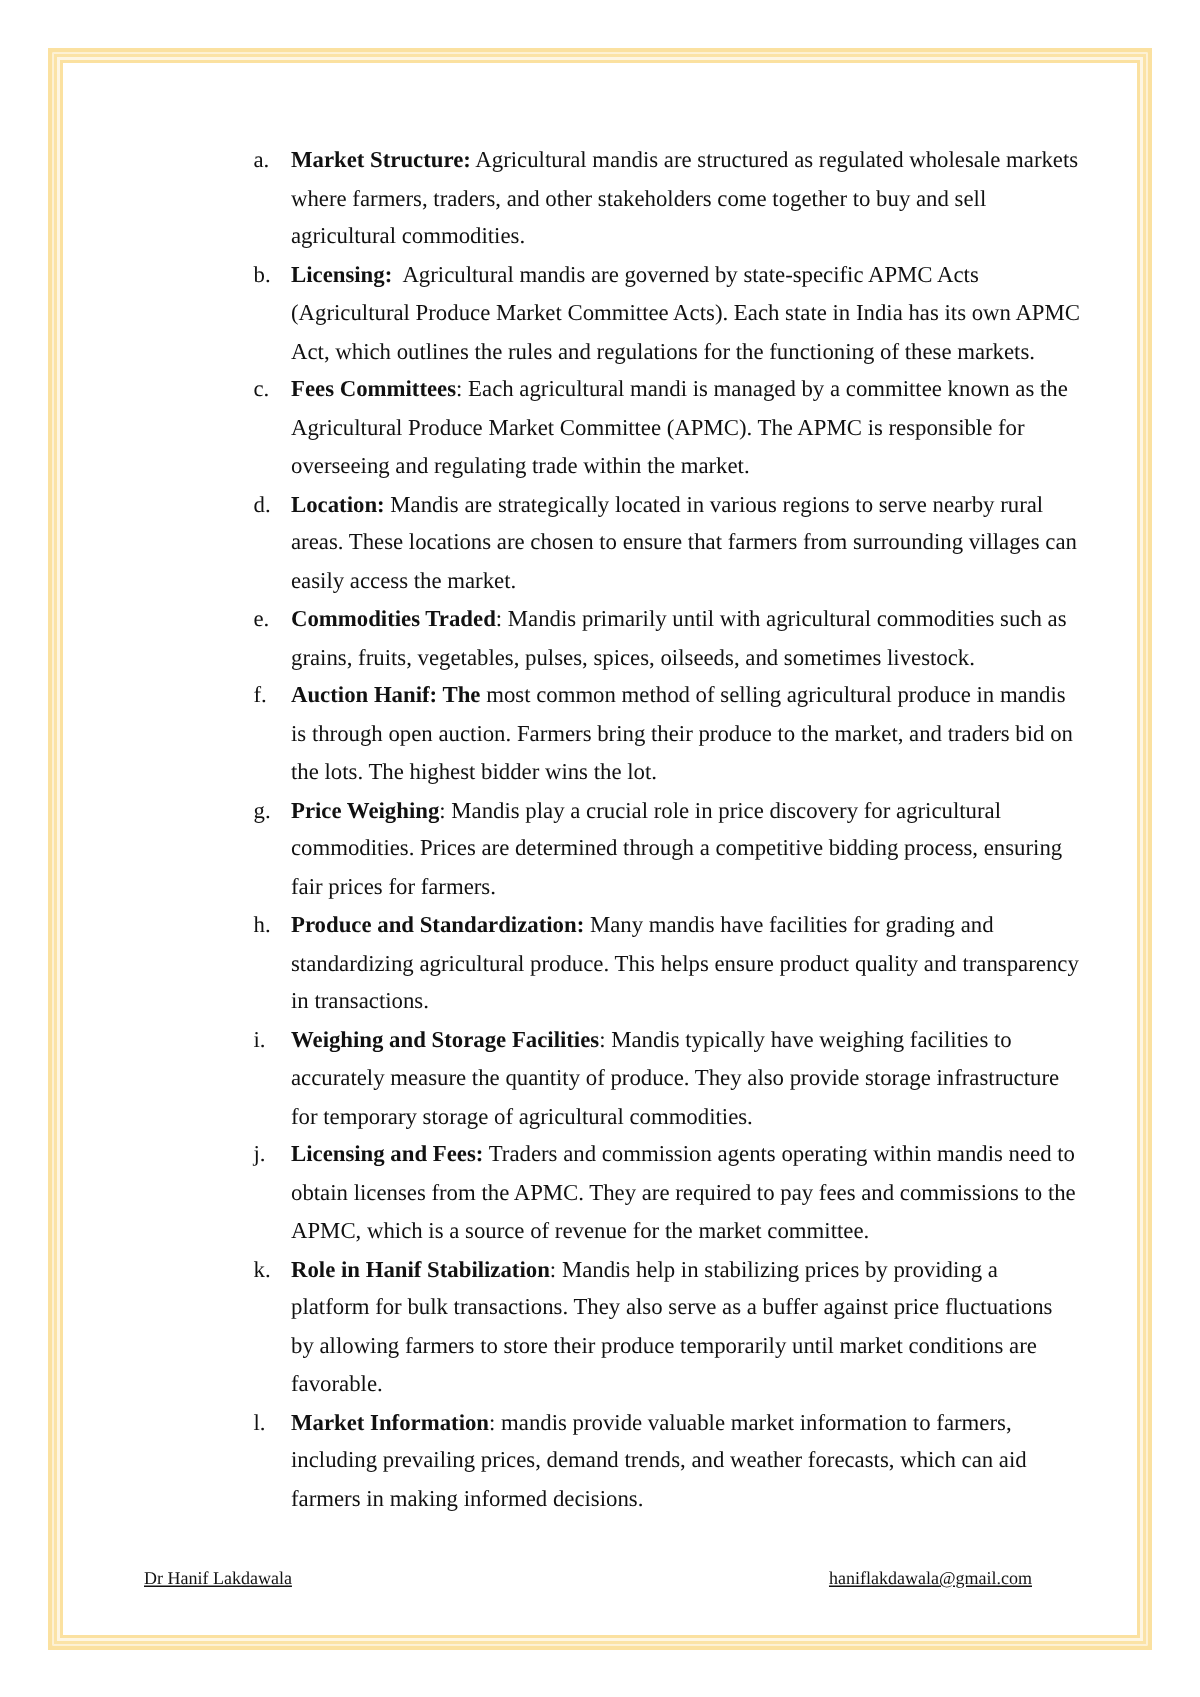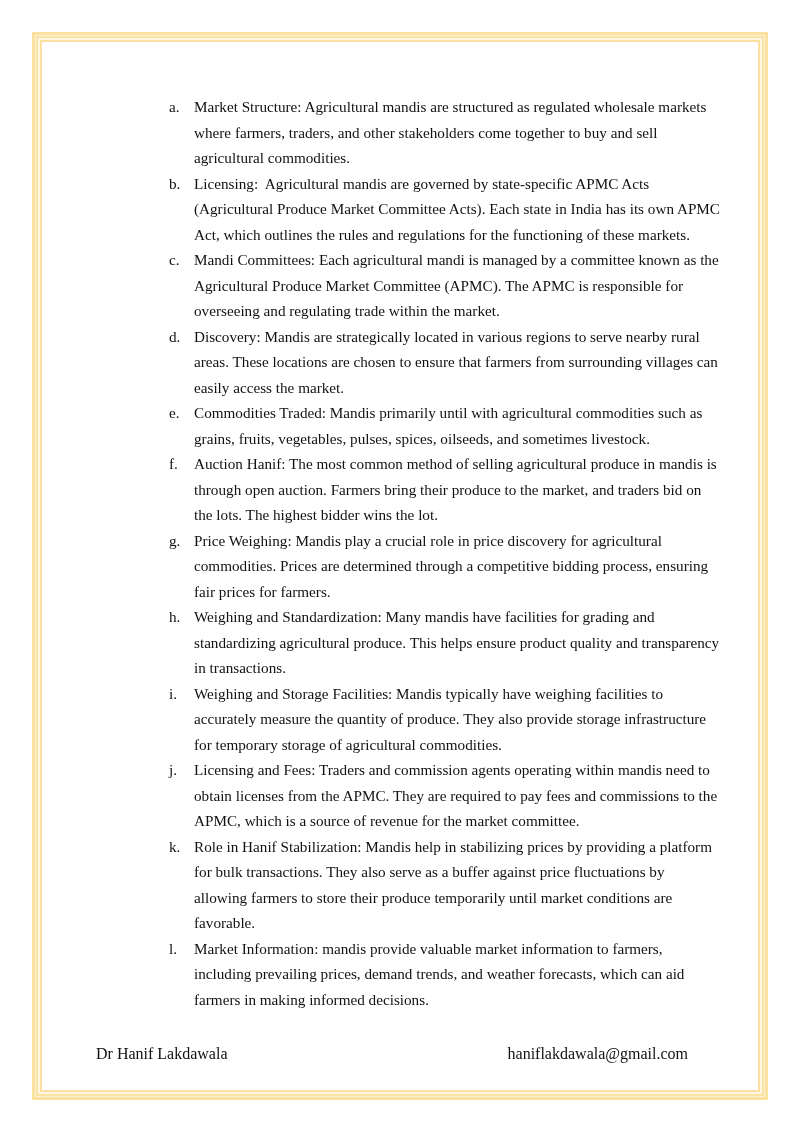--- a/index.html
+++ b/index.html
@@ -8,44 +8,44 @@
   .frame { position: absolute; box-sizing: border-box; }
   .f1 { left: 32px; top: 32px; width: 736px; height: 1068px; border: 3px solid #fbe1a0; }
   .f2 { left: 35px; top: 35px; width: 730px; height: 1062px; border: 1px solid #fdf1d6; }
   .f3 { left: 36px; top: 36px; width: 728px; height: 1060px; border: 2px solid #fbe3a6; }
   .f4 { left: 38px; top: 38px; width: 724px; height: 1056px; border: 2px solid #fef6e3; }
   .f5 { left: 40px; top: 40px; width: 720px; height: 1052px; border: 2px solid #fbe1a0; }
 
   .list { position: absolute; left: 160px; top: 94px; width: 560px; margin: 0; padding: 0; list-style: none; }
   .item { position: relative; padding-left: 34px; font-size: 15.2px; line-height: 25.5px; }
   .marker { position: absolute; left: 9px; top: 0; }
-  .lead { font-weight: normal; }
+  .lead { font-weight: bold; }
 
-  .footer { position: absolute; top: 1045px; font-size: 16px; }
+  .footer { position: absolute; top: 1045px; font-size: 12px; text-decoration: underline; }
   .footer-left { left: 96px; }
   .footer-right { right: 112px; }
 </style>
 </head>
 <body>
 
 <div class="frame f1"></div>
 <div class="frame f2"></div>
 <div class="frame f3"></div>
 <div class="frame f4"></div>
 <div class="frame f5"></div>
 
 <ol class="list">
   <li class="item"><span class="marker">a.</span><span class="lead">Market Structure:</span><span> Agricultural mandis are structured as regulated wholesale markets where farmers, traders, and other stakeholders come together to buy and sell agricultural commodities.</span></li>
   <li class="item"><span class="marker">b.</span><span class="lead">Licensing:</span><span style="white-space:pre-wrap">  Agricultural mandis are governed by state-specific APMC Acts (Agricultural Produce Market Committee Acts). Each state in India has its own APMC Act, which outlines the rules and regulations for the functioning of these markets.</span></li>
-  <li class="item"><span class="marker">c.</span><span class="lead">Mandi Committees</span><span>: Each agricultural mandi is managed by a committee known as the Agricultural Produce Market Committee (APMC). The APMC is responsible for overseeing and regulating trade within the market.</span></li>
-  <li class="item"><span class="marker">d.</span><span class="lead">Discovery:</span><span> Mandis are strategically located in various regions to serve nearby rural areas. These locations are chosen to ensure that farmers from surrounding villages can easily access the market.</span></li>
+  <li class="item"><span class="marker">c.</span><span class="lead">Fees Committees</span><span>: Each agricultural mandi is managed by a committee known as the Agricultural Produce Market Committee (APMC). The APMC is responsible for overseeing and regulating trade within the market.</span></li>
+  <li class="item"><span class="marker">d.</span><span class="lead">Location:</span><span> Mandis are strategically located in various regions to serve nearby rural areas. These locations are chosen to ensure that farmers from surrounding villages can easily access the market.</span></li>
   <li class="item"><span class="marker">e.</span><span class="lead">Commodities Traded</span><span>: Mandis primarily until with agricultural commodities such as grains, fruits, vegetables, pulses, spices, oilseeds, and sometimes livestock.</span></li>
   <li class="item"><span class="marker">f.</span><span class="lead">Auction Hanif: The</span><span> most common method of selling agricultural produce in mandis is through open auction. Farmers bring their produce to the market, and traders bid on the lots. The highest bidder wins the lot.</span></li>
   <li class="item"><span class="marker">g.</span><span class="lead">Price Weighing</span><span>: Mandis play a crucial role in price discovery for agricultural commodities. Prices are determined through a competitive bidding process, ensuring fair prices for farmers.</span></li>
-  <li class="item"><span class="marker">h.</span><span class="lead">Weighing and Standardization:</span><span> Many mandis have facilities for grading and standardizing agricultural produce. This helps ensure product quality and transparency in transactions.</span></li>
+  <li class="item"><span class="marker">h.</span><span class="lead">Produce and Standardization:</span><span> Many mandis have facilities for grading and standardizing agricultural produce. This helps ensure product quality and transparency in transactions.</span></li>
   <li class="item"><span class="marker">i.</span><span class="lead">Weighing and Storage Facilities</span><span>: Mandis typically have weighing facilities to accurately measure the quantity of produce. They also provide storage infrastructure for temporary storage of agricultural commodities.</span></li>
   <li class="item"><span class="marker">j.</span><span class="lead">Licensing and Fees:</span><span> Traders and commission agents operating within mandis need to obtain licenses from the APMC. They are required to pay fees and commissions to the APMC, which is a source of revenue for the market committee.</span></li>
   <li class="item"><span class="marker">k.</span><span class="lead">Role in Hanif Stabilization</span><span>: Mandis help in stabilizing prices by providing a platform for bulk transactions. They also serve as a buffer against price fluctuations by allowing farmers to store their produce temporarily until market conditions are favorable.</span></li>
   <li class="item"><span class="marker">l.</span><span class="lead">Market Information</span><span>: mandis provide valuable market information to farmers, including prevailing prices, demand trends, and weather forecasts, which can aid farmers in making informed decisions.</span></li>
 </ol>
 
 <div class="footer footer-left">Dr Hanif Lakdawala</div>
 <div class="footer footer-right">haniflakdawala@gmail.com</div>
 
 </body></html>

